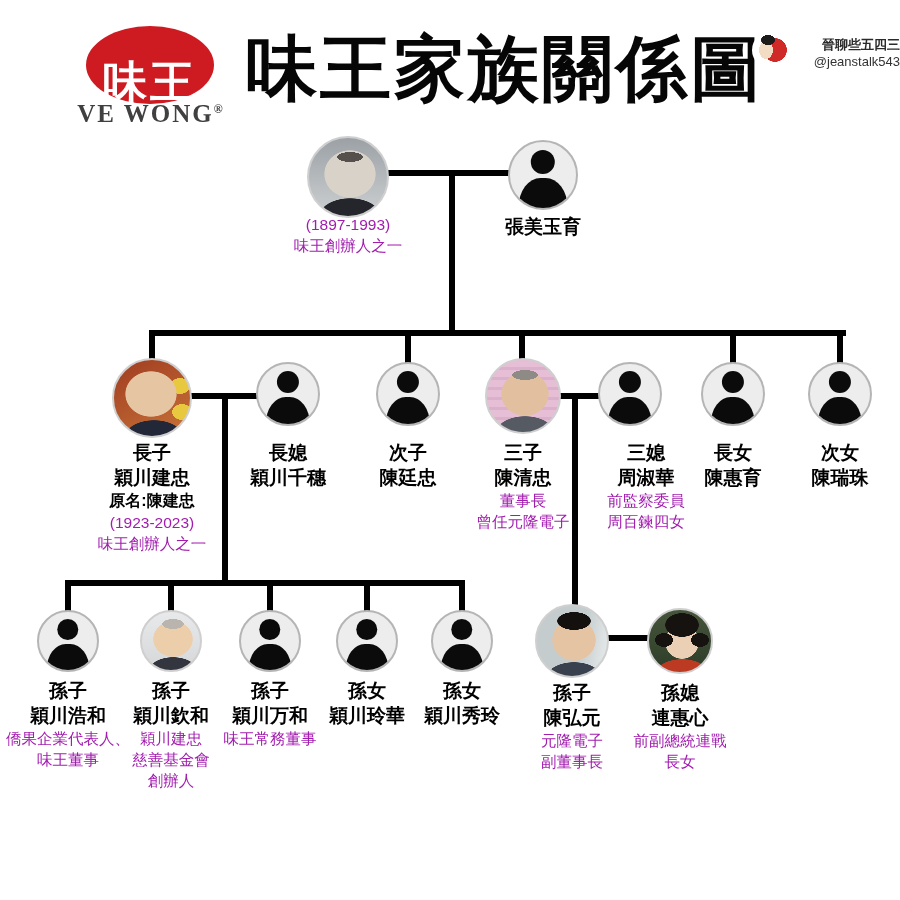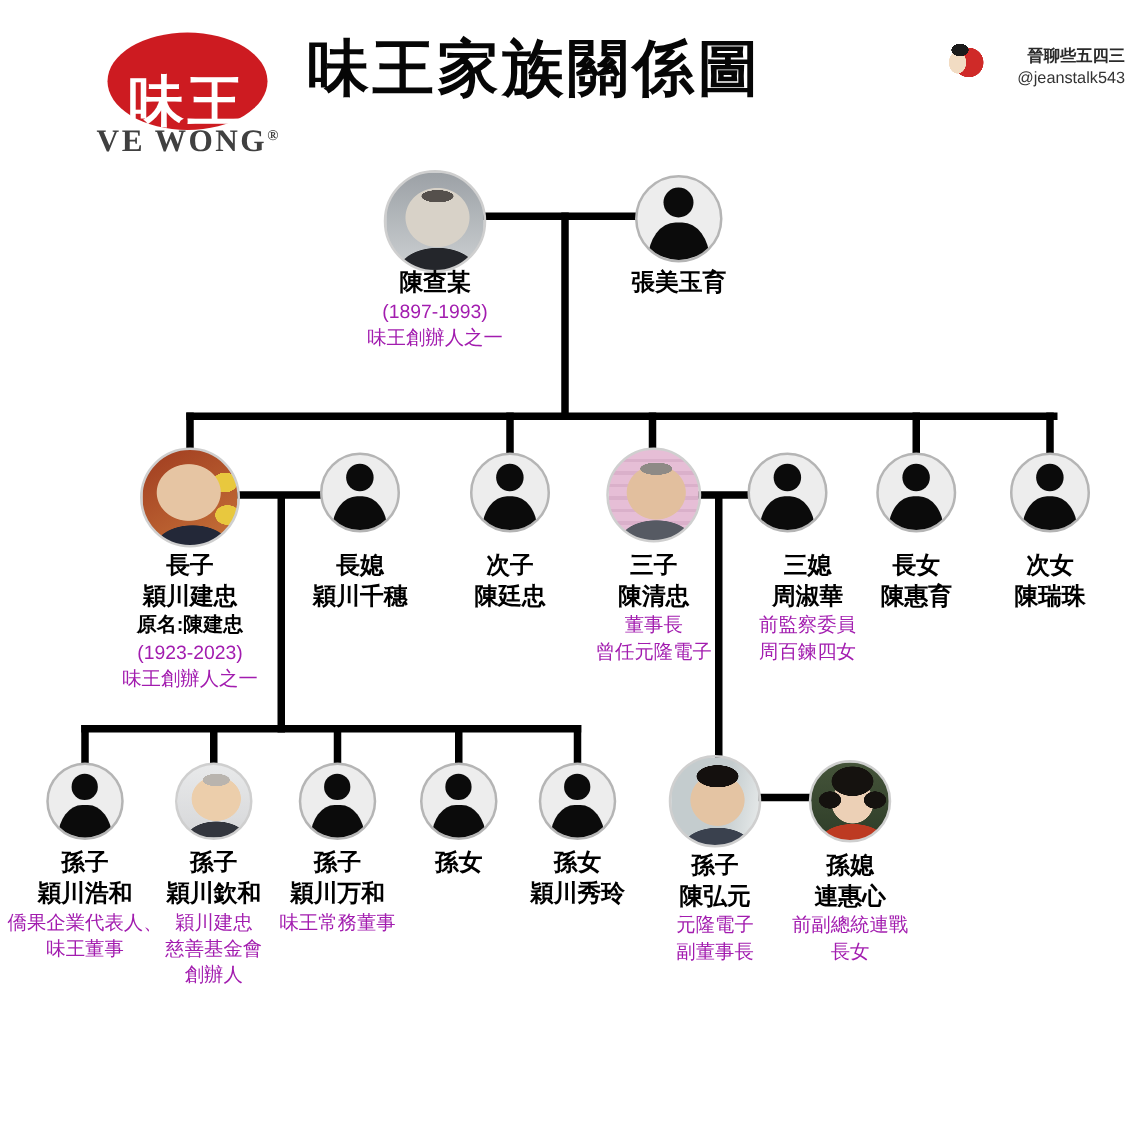--- a/index.html
+++ b/index.html
@@ -6,21 +6,21 @@
   .canvas{position:relative;width:900px;height:900px;background:#ffffff;overflow:hidden;
           font-family:"Liberation Sans","DejaVu Sans",sans-serif;}
 
   
   .logo-ellipse{position:absolute;left:86px;top:26px;width:128px;height:78px;background:#cd1b21;
                 border-radius:50%;display:flex;align-items:flex-end;justify-content:center;}
   .logo-cn{color:#ffffff;font-size:44px;font-weight:900;letter-spacing:3px;line-height:1;}
   .logo-en{position:absolute;left:56px;top:100px;width:190px;text-align:center;color:#404040;
            font-family:"Liberation Serif","DejaVu Serif",serif;font-size:25px;font-weight:bold;letter-spacing:2px;}
   .logo-en sup{font-size:12px;}
-  .main-title{position:absolute;left:246px;top:22px;width:500px;font-size:49px;font-weight:900;
+  .main-title{position:absolute;left:246px;top:22px;width:500px;font-size:71px;font-weight:900;
               color:#060606;letter-spacing:3px;white-space:nowrap;}
   .credit-avatar{position:absolute;left:752px;top:32px;width:36px;height:36px;border-radius:50%;overflow:hidden;
      background:
        radial-gradient(ellipse 7px 5px at 16px 8px,#1b1b1b 97%,transparent 100%),
        radial-gradient(ellipse 7px 9px at 14px 18px,#f2dcc3 97%,transparent 100%),
        radial-gradient(circle 12px at 23px 18px,#cf2a28 97%,transparent 100%),
        #ffffff;}
   .credit-text{position:absolute;left:796px;top:36px;width:104px;text-align:right;}
   .credit-name{font-size:13px;font-weight:bold;color:#2a2a2a;line-height:17px;}
   .credit-handle{font-size:13px;color:#333333;line-height:17px;}
@@ -109,21 +109,20 @@
   <div class="vline" style="left:65px;top:580px;width:6px;height:32px"></div>
   <div class="vline" style="left:168px;top:580px;width:6px;height:32px"></div>
   <div class="vline" style="left:267px;top:580px;width:6px;height:32px"></div>
   <div class="vline" style="left:364px;top:580px;width:6px;height:32px"></div>
   <div class="vline" style="left:459px;top:580px;width:6px;height:32px"></div>
   <div class="vline" style="left:572px;top:396px;width:6px;height:212px"></div>
   <div class="hline" style="left:575px;top:635px;width:100px;height:6px"></div>
 
   <div class="photo ph-chacha" style="left:307px;top:136px;width:82px;height:82px"></div>
   <div class="label" style="left:238px;top:214px">
-    <div class="pname">陳查某</div>
     <div class="note">(1897-1993)</div>
     <div class="note">味王創辦人之一</div>
   </div>
   <div class="avatar" style="left:508px;top:140px;width:70px;height:70px"></div>
   <div class="label" style="left:433px;top:214px">
     <div class="pname">張美玉育</div>
   </div>
 
   <div class="photo ph-jianzhong" style="left:112px;top:358px;width:80px;height:80px"></div>
   <div class="label" style="left:42px;top:440px">
@@ -194,20 +193,21 @@
   <div class="avatar" style="left:239px;top:610px;width:62px;height:62px"></div>
   <div class="label" style="left:160px;top:678px">
     <div class="role">孫子</div>
     <div class="pname">穎川万和</div>
     <div class="note">味王常務董事</div>
   </div>
 
   <div class="avatar" style="left:336px;top:610px;width:62px;height:62px"></div>
   <div class="label" style="left:257px;top:678px">
     <div class="role">孫女</div>
+    <div class="pname">穎川玲華</div>
   </div>
 
   <div class="avatar" style="left:431px;top:610px;width:62px;height:62px"></div>
   <div class="label" style="left:352px;top:678px">
     <div class="role">孫女</div>
     <div class="pname">穎川秀玲</div>
   </div>
 
   <div class="photo ph-hongyuan" style="left:535px;top:604px;width:74px;height:74px"></div>
   <div class="label" style="left:462px;top:680px">

